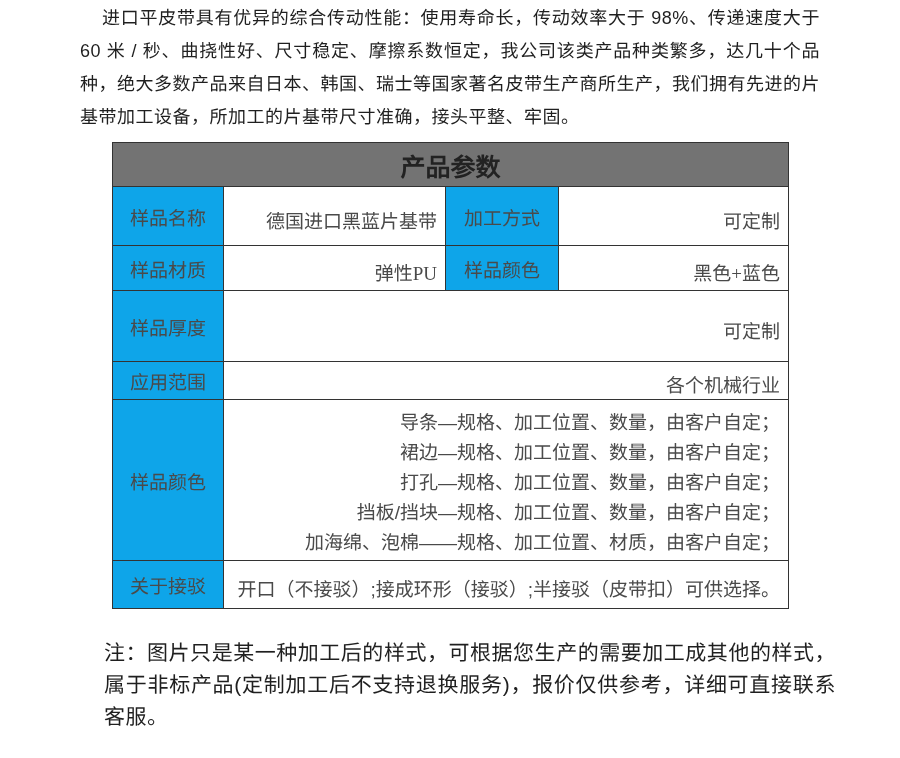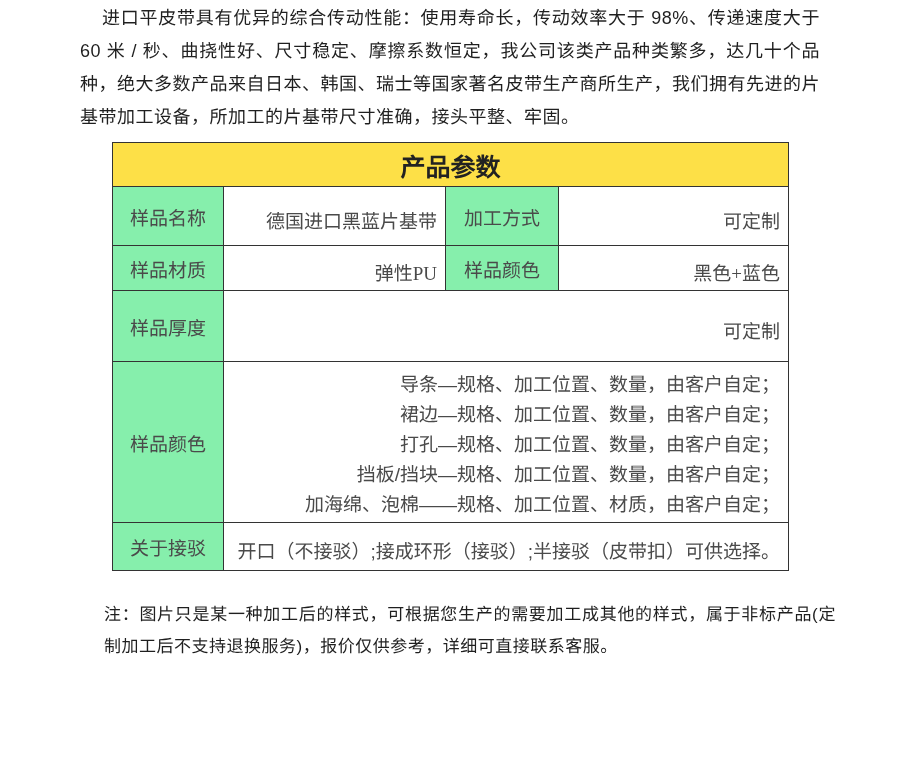--- a/index.html
+++ b/index.html
@@ -36,45 +36,45 @@
   table.params td {
     border: 1px solid #333333;
     box-sizing: border-box;
   }
   th.tbl-title {
     height: 44px;
     font-size: 25px;
     font-weight: bold;
     text-align: center;
     color: #222222;
-    background: #fde047;
+    background: #737373;
   }
   td.lbl {
-    background: #86efac;
+    background: #0ea5e9;
     text-align: center;
     vertical-align: middle;
     color: #4a4a4a;
   }
   td.val {
     text-align: right;
     vertical-align: middle;
     padding: 8px 8px 2px 10px;
     background: #ffffff;
     color: #4a4a4a;
   }
   tr.h59 { height: 59px; }
   tr.h45 { height: 45px; font-family: Liberation Serif, serif; }
   tr.h71 { height: 71px; }
   tr.h37 { height: 37px; }
   tr.h160 { height: 160px; }
   tr.h48 { height: 48px; }
   .multi-line { line-height: 30px; }
   .note {
     margin: 28px 64px 0 104px;
-    font-size: 17px;
+    font-size: 21px;
     line-height: 32px;
     text-align: justify;
     color: #1f1f1f;
     letter-spacing: 0.5px;
   }
 </style>
 </head>
 <body>
 
 <p class="intro">进口平皮带具有优异的综合传动性能：使用寿命长，传动效率大于 98%、传递速度大于 60 米 / 秒、曲挠性好、尺寸稳定、摩擦系数恒定，我公司该类产品种类繁多，达几十个品种，绝大多数产品来自日本、韩国、瑞士等国家著名皮带生产商所生产，我们拥有先进的片基带加工设备，所加工的片基带尺寸准确，接头平整、牢固。</p>
@@ -103,20 +103,24 @@
       <td class="val">弹性PU</td>
       <td class="lbl">样品颜色</td>
       <td class="val">黑色+蓝色</td>
     </tr>
 
     <tr class="h71">
       <td class="lbl">样品厚度</td>
       <td class="val" colspan="3">可定制</td>
     </tr>
 
+    <tr class="h37">
+      <td class="lbl">应用范围</td>
+      <td class="val" colspan="3">各个机械行业</td>
+    </tr>
 
     <tr class="h160">
       <td class="lbl">样品颜色</td>
       <td class="val" colspan="3">
         <div class="multi-line">导条—规格、加工位置、数量，由客户自定；</div>
         <div class="multi-line">裙边—规格、加工位置、数量，由客户自定；</div>
         <div class="multi-line">打孔—规格、加工位置、数量，由客户自定；</div>
         <div class="multi-line">挡板/挡块—规格、加工位置、数量，由客户自定；</div>
         <div class="multi-line">加海绵、泡棉——规格、加工位置、材质，由客户自定；</div>
       </td>

